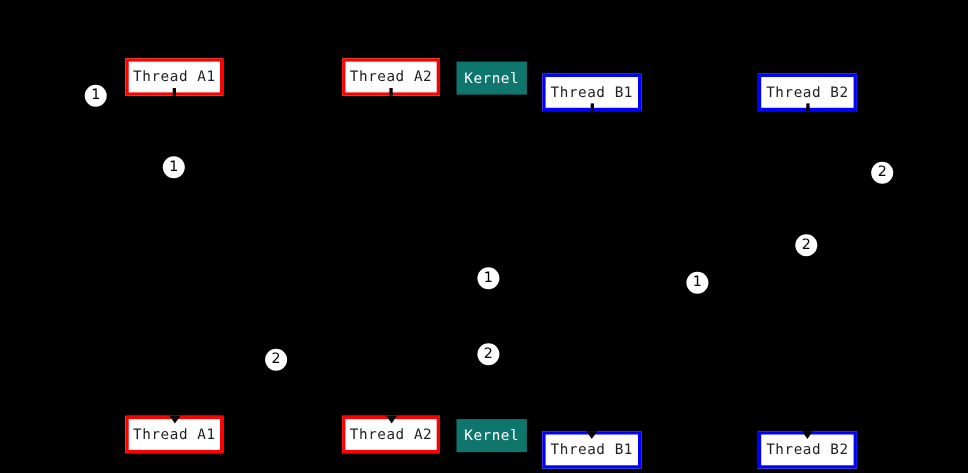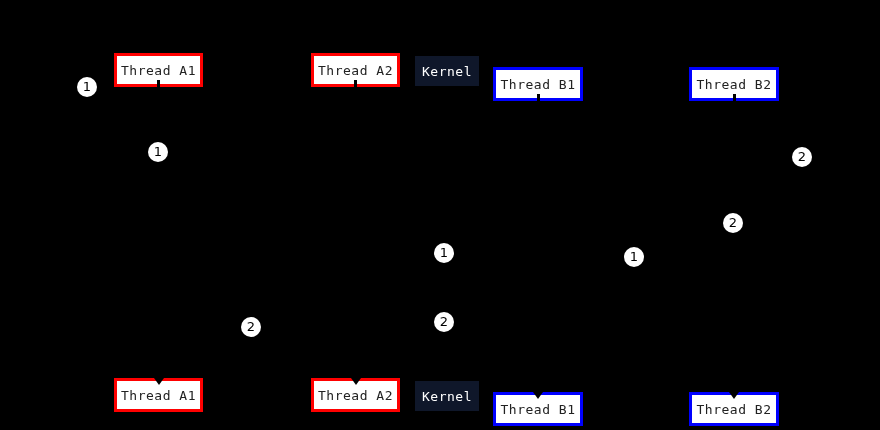--- a/index.html
+++ b/index.html
@@ -19,21 +19,21 @@
     align-items: center;
     justify-content: center;
     font-size: 13px;
     color: #222222;
     letter-spacing: 0.5px;
     white-space: nowrap;
   }
   .node.red  { border: 3px solid #ff0000; }
   .node.blue { border: 3px solid #0000ff; margin-top: 14px; }
   .node.kernel {
-    background: #0f172a;
+    background: #0f766e;
     border: none;
     color: #ffffff;
   }
   
   .tick-bottom {
     position: absolute;
     left: 50%;
     bottom: -3px;
     width: 3px;
     height: 7px;

